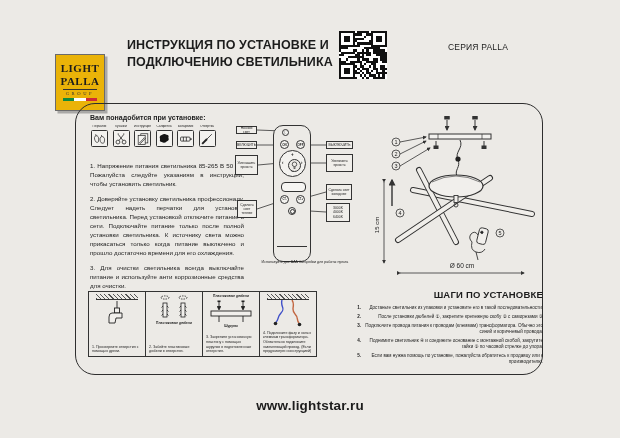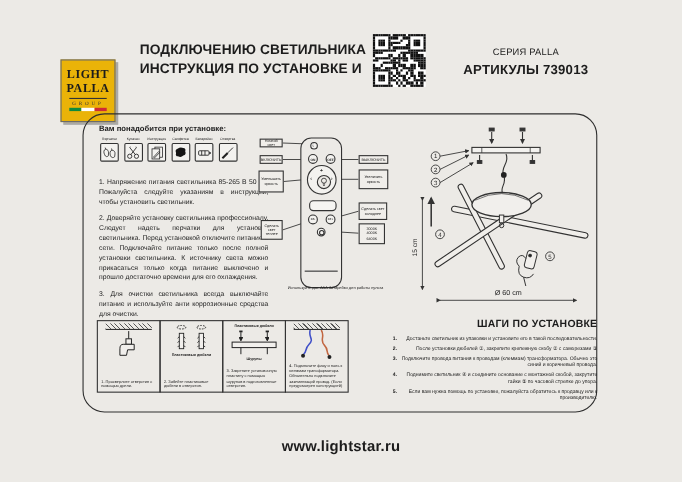--- a/index.html
+++ b/index.html
@@ -115,22 +115,22 @@
     <div class="logo-sep"></div>
     <div class="logo-group">GROUP</div>
     <div class="logo-flag">
       <span style="background:#0e8a3e"></span>
         <span style="background:#fff"></span>
         <span style="background:#cf2b36"></span>
     </div>
   </div>
 
   <div class="hdr-title">
+    <div>ИНСТРУКЦИЯ ПО УСТАНОВКЕ И</div>
     <div>ПОДКЛЮЧЕНИЮ СВЕТИЛЬНИКА</div>
-    <div>ИНСТРУКЦИЯ ПО УСТАНОВКЕ И</div>
   </div>
 
   <div class="qr">
       <i class="on"></i>
       <i class="on"></i>
       <i class="on"></i>
       <i class="on"></i>
       <i class="on"></i>
       <i class="on"></i>
       <i class="on"></i>
@@ -565,21 +565,20 @@
       <i class="on"></i>
       <i class="on"></i>
       <i class="on"></i>
       <i class="on"></i>
       <i class="on"></i>
       <i></i>
     </div>
 
   <div class="hdr-meta">
     <div class="hdr-series">СЕРИЯ PALLA</div>
-    <div class="hdr-articles">АРТИКУЛЫ 739013</div>
   </div>
 
   <div class="main-box"></div>
 
   <div class="needs-heading">Вам понадобится при установке:</div>
   <div class="tools-row">
     <div class="tool">
       <div class="tool-label">Перчатки</div>
       <div class="tool-box">
           <svg width="14" height="14" viewBox="0 0 16 16" fill="none" stroke="#222" stroke-width="0.8">

